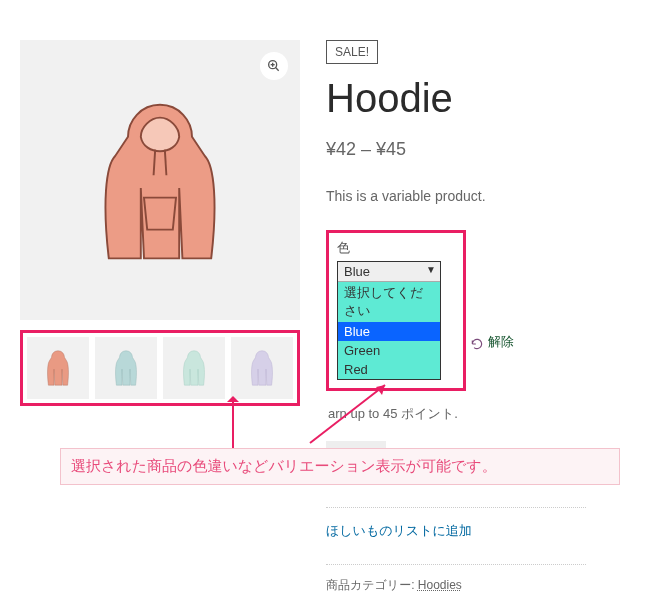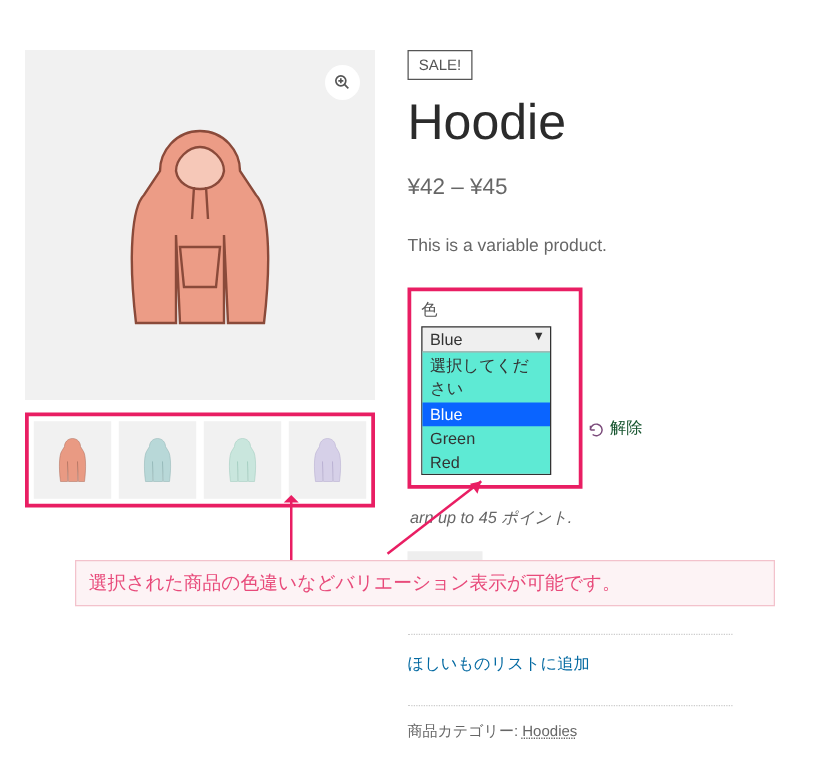--- a/index.html
+++ b/index.html
@@ -19,21 +19,21 @@
   .desc { font-size: 14px; color:#666; margin-bottom: 26px; }
   .color-block { border: 3px solid #e91e63; padding: 6px 8px 8px 8px; width: 140px; position: relative; }
   .color-label { font-size: 13px; color:#555; margin-bottom: 4px; }
   .select-box { width: 104px; border:1px solid #333; font-size: 13px; position:relative; background:#efefef; }
   .select-selected { padding:2px 18px 2px 6px; position:relative; }
   .select-selected::after { content:"▼"; position:absolute; right:4px; top:2px; font-size:10px; }
   .dropdown { background:#5eead4; border-top:1px solid #aaa; }
   .option { padding:2px 6px; }
   .option.hl { background:#0a64ff; color:#fff; }
   .reset-row { position:absolute; left: 470px; top: 333px; display:flex; align-items:flex-end; gap:4px; color:#14532d; font-size:13px; }
-  .points { font-size: 13px; color:#666; margin-top: 14px; margin-left: 2px; font-style: italic; }
+  .points { font-size: 13px; color:#666; margin-top: 14px; margin-left: 2px; }
   .cart-row { display:flex; gap: 12px; margin-top: 18px; align-items:center; }
   .qty { width: 60px; height: 42px; border:none; background:#eee; text-align:center; font-size:15px; color:#333; }
   .addcart { background:#9e9e9e; color:#fff; border:none; height:42px; padding:0 18px; font-size:14px; font-weight:bold; }
   .wishlist { margin-top: 24px; color:#0369a1; font-size:13px; border-top:1px dotted #ccc; padding-top:14px; width: 260px; }
   .meta { margin-top: 24px; font-size:12px; color:#666; line-height:1.8; border-top:1px dotted #ccc; padding-top:10px; width: 260px;}
   .meta a { color:#666; text-decoration: underline dotted; }
   
   .arrow { position:absolute; pointer-events:none; }
   .caption-box { position:absolute; left: 60px; top: 448px; width: 560px; background: #fdf3f5; border:1px solid #f3c2cc; padding:8px 10px; font-size:15px; color:#e84a7a; font-weight:normal; }
   .arrow1 { left: 232px; top: 398px; width: 2px; height: 50px; background:#e91e63; }

